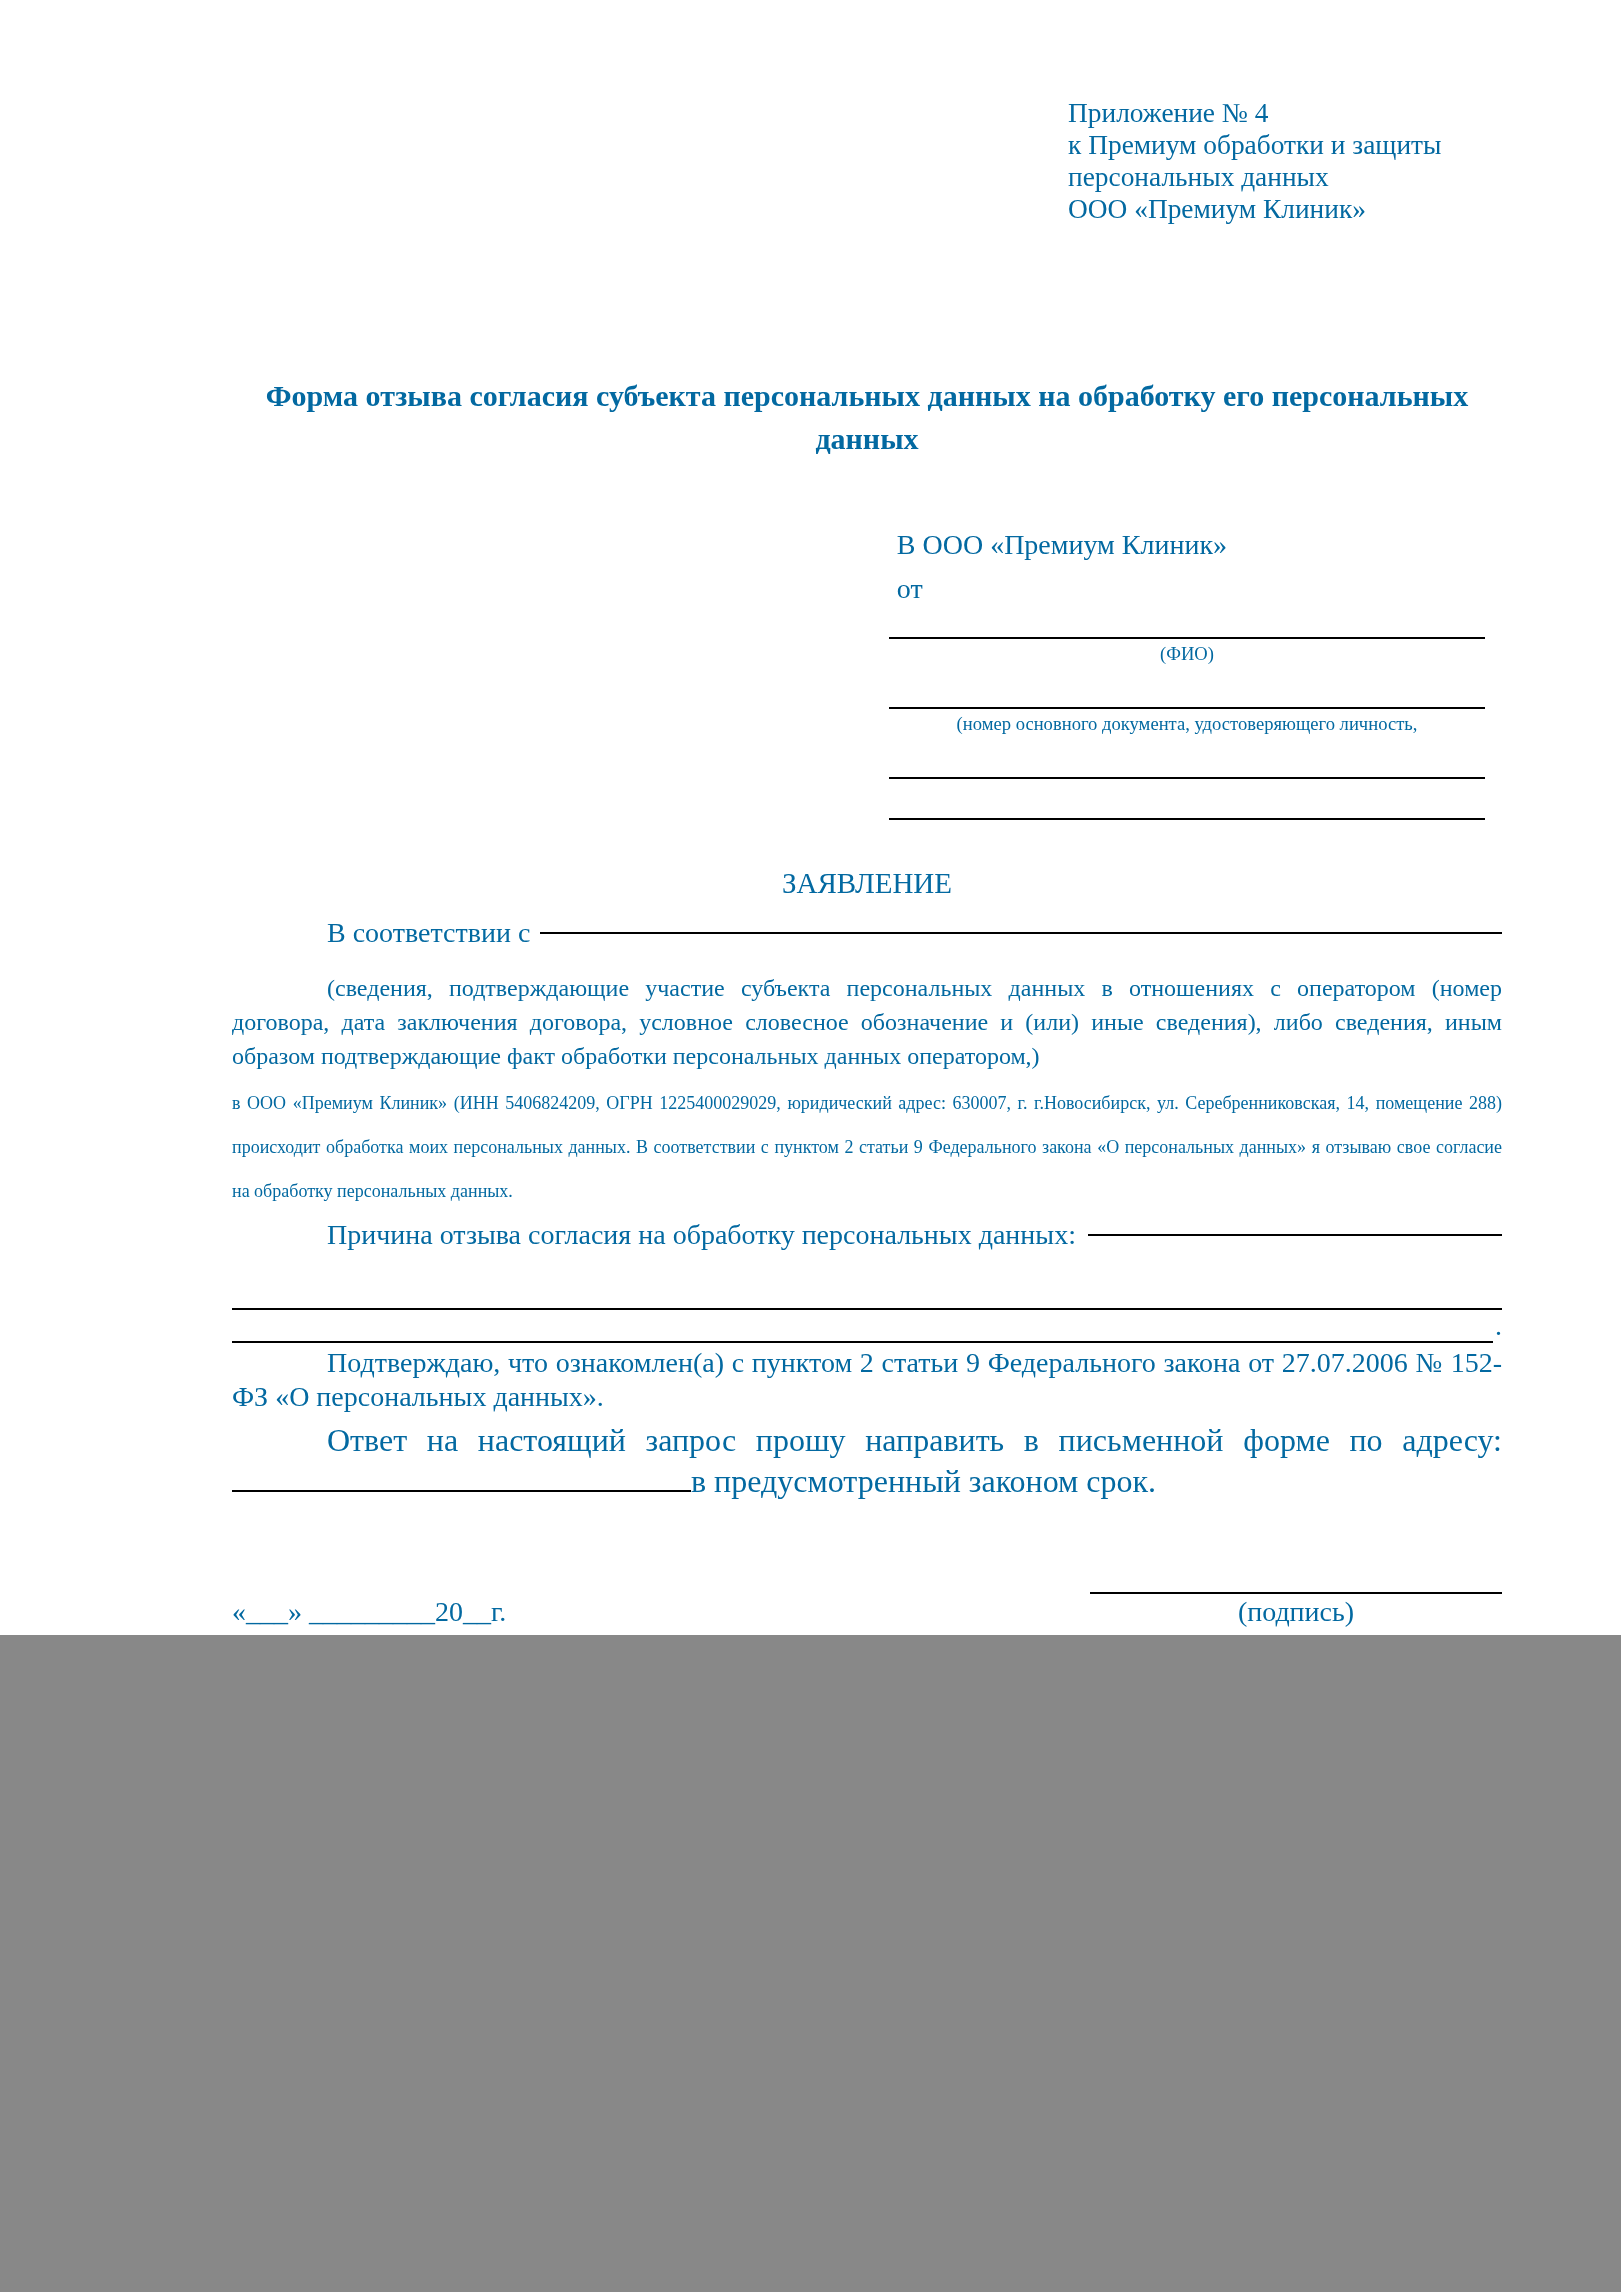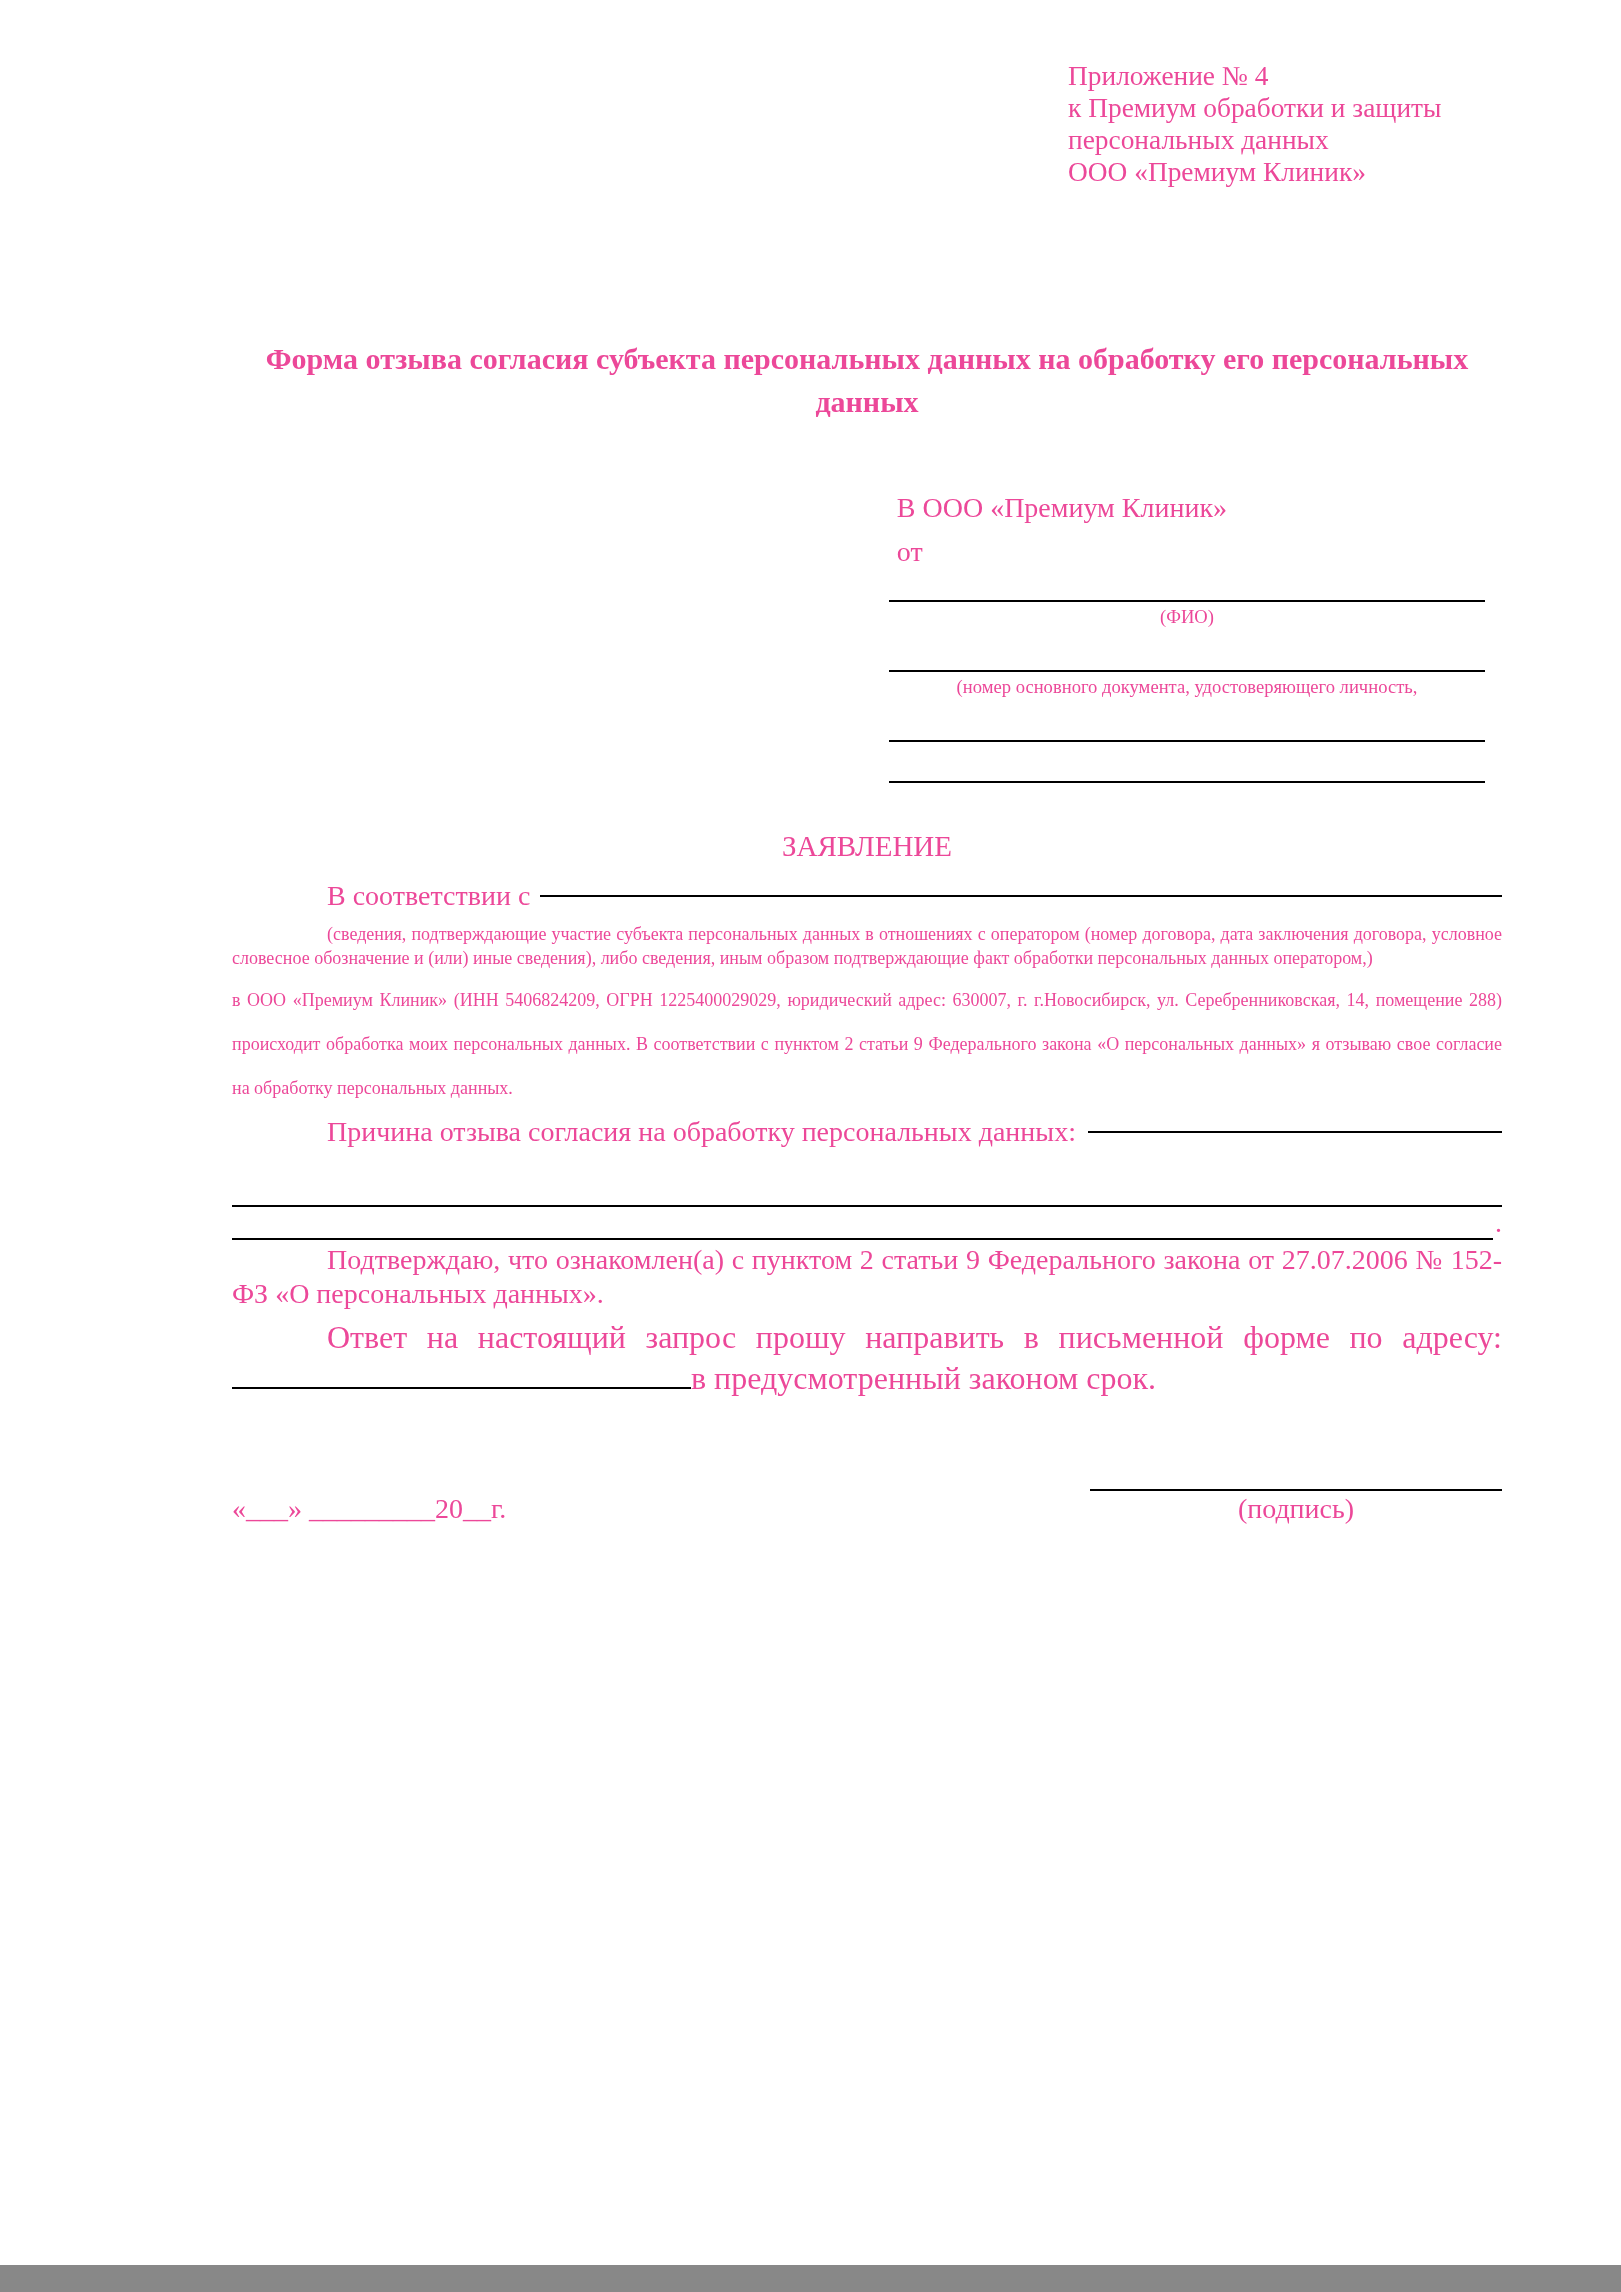--- a/index.html
+++ b/index.html
@@ -1,24 +1,24 @@
 <!DOCTYPE html>
 <html><head>
 <meta charset="utf-8">
 <style>
   html, body { margin: 0; padding: 0; background: #888; }
   .page {
     position: relative;
     width: 1621px;
-    height: 2265px;
+    height: 1635px;
     background: #ffffff;
-    color: #ec4899;
+    color: #0369a1;
     font-family: "Liberation Serif", "DejaVu Serif", serif;
     box-sizing: border-box;
-    padding: 60px 119px 0 232px;
+    padding: 97px 119px 0 232px;
     overflow: hidden;
   }
   .content { width: 1270px; }
 
   
   .header-note {
     margin-left: 836px;
     width: 434px;
     font-size: 27.4px;
     line-height: 32px;
@@ -64,25 +64,25 @@
 
   .para { font-size: 28px; }
   .flex-row { display: flex; align-items: center; }
   .fill { flex: 1; border-bottom: 2px solid #000; }
   .indent-pad { padding-left: 95px; }
 
   .accordance-row { margin-top: 11.8px; height: 39px; }
   .accordance-row .prefix { white-space: nowrap; padding-right: 9.8px; }
 
   .fine-print {
-    font-size: 18px;
-    line-height: 24px;
+    font-size: 24px;
+    line-height: 34px;
     text-align: justify;
     text-indent: 95px;
-    margin-top: 7px;
+    margin-top: 19px;
   }
 
   .body-para {
     margin-top: 7.8px;
     font-size: 18px;
     line-height: 44px;
     text-align: justify;
   }
 
   .reason-row { height: 44px; margin-top: 0; }

